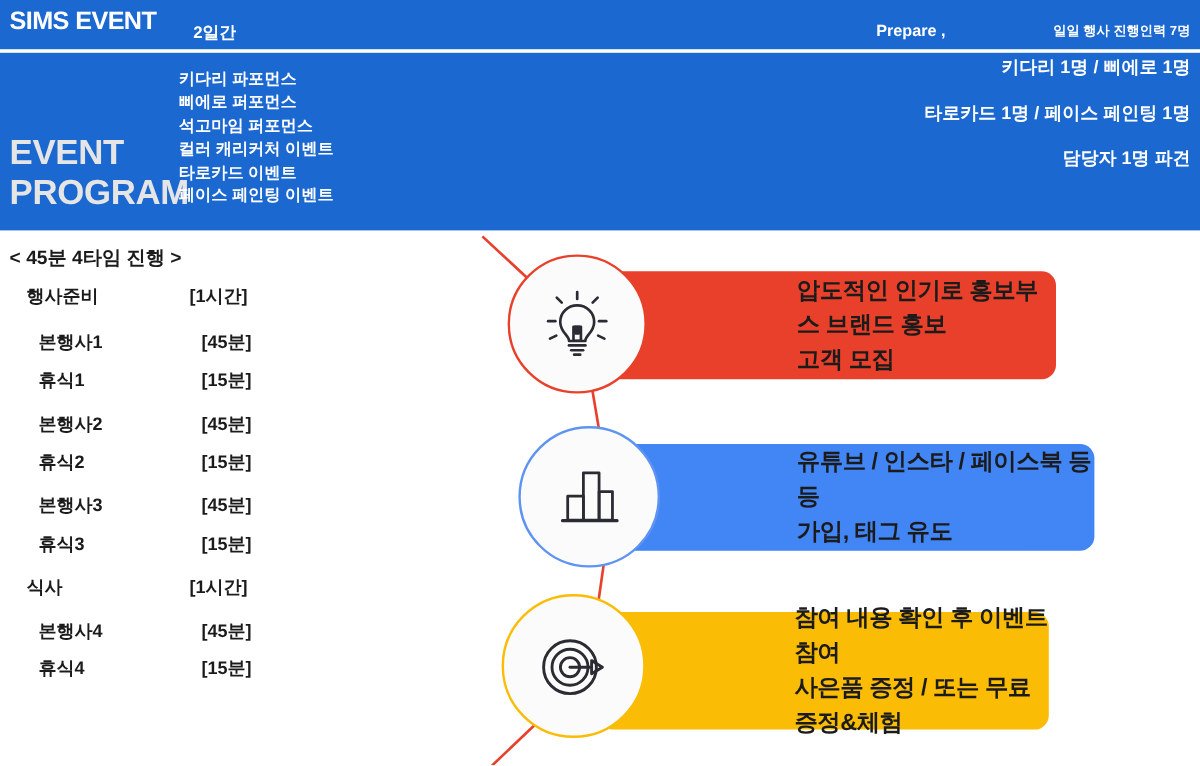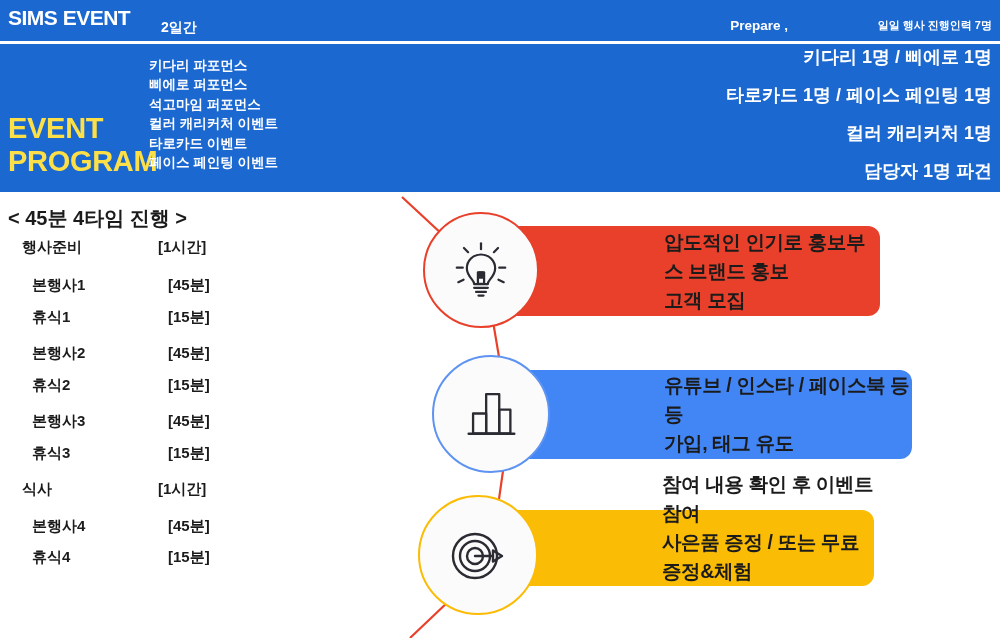--- a/index.html
+++ b/index.html
@@ -73,55 +73,55 @@
     color: #ffffff;
     white-space: nowrap;
   }
   .program-title {
     position: absolute;
     left: 8px;
     top: 112px;
     font-size: 29px;
     font-weight: bold;
     line-height: 33px;
-    color: #fde047;
+    color: #e5e5e5;
     letter-spacing: -0.3px;
   }
   .program-list {
     position: absolute;
     left: 149px;
     top: 56px;
     font-size: 13.5px;
     font-weight: bold;
     line-height: 19.4px;
     color: #ffffff;
   }
   .staff-list {
     position: absolute;
     right: 8px;
     top: 38px;
     text-align: right;
-    font-size: 18px;
+    font-size: 15px;
     font-weight: bold;
     line-height: 38px;
     color: #ffffff;
   }
 
   
   .schedule {
     position: absolute;
     left: 0;
     top: 196px;
     width: 390px;
   }
   .schedule-title {
     position: absolute;
     left: 8px;
     top: 9px;
-    font-size: 20px;
+    font-size: 16px;
     font-weight: bold;
     color: #1b1b1b;
     white-space: nowrap;
   }
   .schedule-row {
     position: absolute;
     width: 230px;
     height: 22px;
     font-size: 15px;
     font-weight: bold;
@@ -205,24 +205,23 @@
   .circle-2 {
     left: 42px; top: 163px;
     width: 118px; height: 118px;
     border: 2px solid #5E93F2;
     z-index: 5;
   }
 
   
   .card-3 {
     left: 110px; top: 318px;
-    width: 374px; height: 76px;
+    width: 374px; height: 98px;
     background: #FBBC05;
     padding-left: 118px;
-    align-items: flex-end;
   }
   .circle-3 {
     left: 28px; top: 303px;
     width: 120px; height: 120px;
     border: 2px solid #FBBC05;
     z-index: 5;
   }
   .icon-svg { display: block; }
 </style>
 </head>
@@ -251,21 +250,20 @@
       <div>삐에로 퍼포먼스</div>
       <div>석고마임 퍼포먼스</div>
       <div>컬러 캐리커처 이벤트</div>
       <div>타로카드 이벤트</div>
       <div>페이스 페인팅 이벤트</div>
     </div>
 
     <div class="staff-list">
       <div>키다리 1명 / 삐에로 1명</div>
       <div>타로카드 1명 / 페이스 페인팅 1명</div>
-      <div>컬러 캐리커처 1명</div>
       <div>담당자 1명 파견</div>
     </div>
   </div>
 
   <div class="schedule">
     <div class="schedule-title">&lt; 45분 4타임 진행 &gt;</div>
     <div id="schedule-rows">
         <div class="schedule-row indent-0" style="top: 42px;">
           <span class="lbl">행사준비</span>
           <span class="dur">[1시간]</span>

